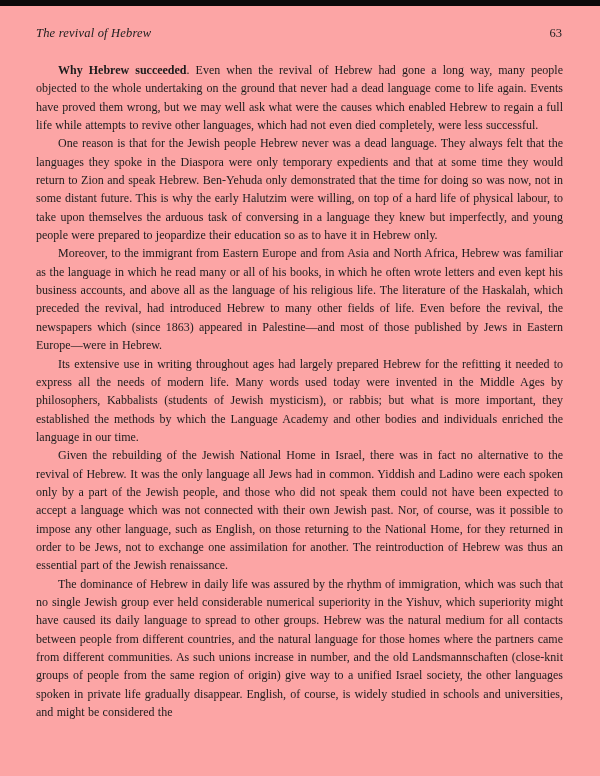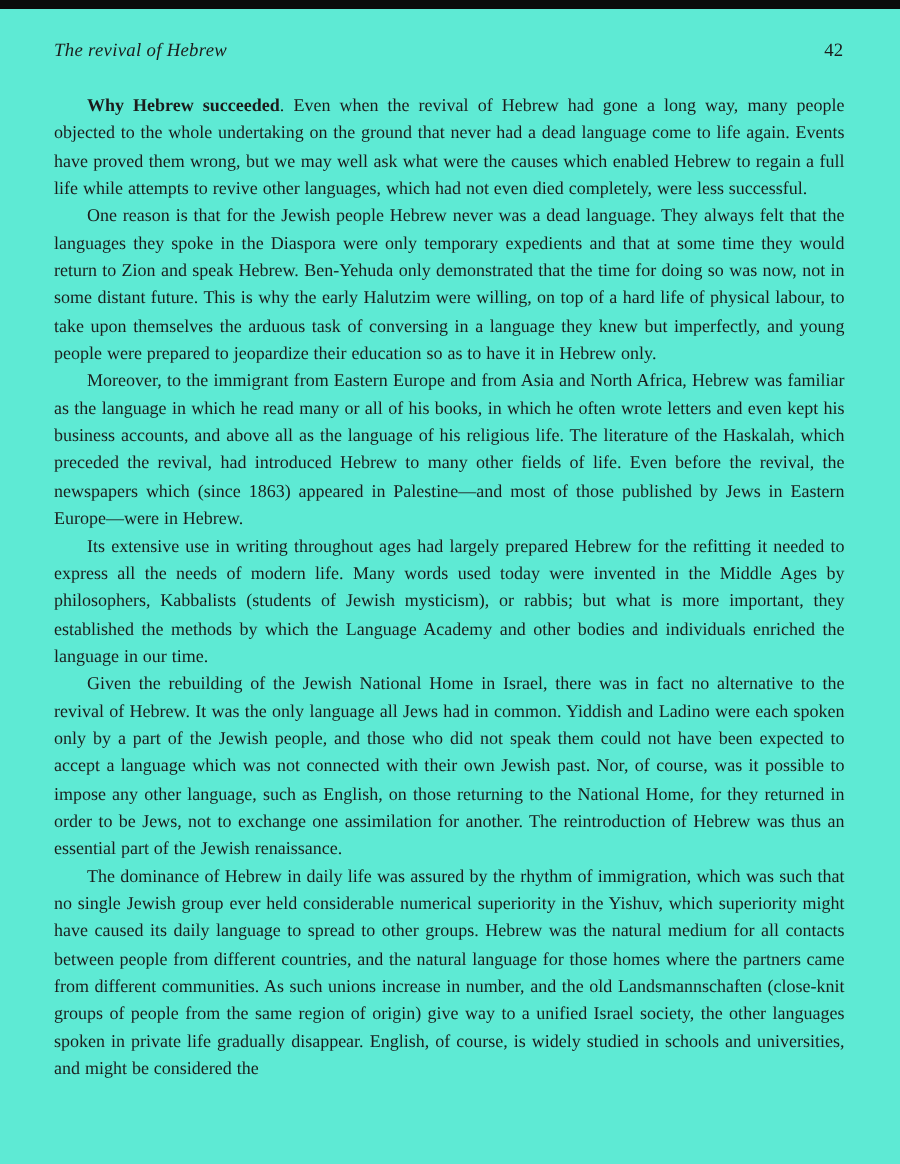--- a/index.html
+++ b/index.html
@@ -4,21 +4,21 @@
 <style>
   html, body {
     margin: 0;
     padding: 0;
     background: #ffffff;
   }
   .page {
     position: relative;
     width: 600px;
     height: 776px;
-    background: #5eead4;
+    background: #fca5a5;
     overflow: hidden;
     font-family: "Liberation Serif", serif;
     color: #1c1c1c;
     box-sizing: border-box;
   }
   .scan-edge {
     position: absolute;
     top: 0;
     left: 0;
     width: 100%;
@@ -63,21 +63,21 @@
   .page-body .italic {
   }
 </style>
 </head>
 <body>
 
 <div class="page">
   <div class="scan-edge"></div>
   <div class="page-header">
     <span class="running-title">The revival of Hebrew</span>
-    <span class="page-number">42</span>
+    <span class="page-number">63</span>
   </div>
   <div class="page-body">
       <p><span class="bold">Why Hebrew succeeded</span><span>. Even when the revival of Hebrew had gone a long way, many people objected to the whole undertaking on the ground that never had a dead language come to life again. Events have proved them wrong, but we may well ask what were the causes which enabled Hebrew to regain a full life while attempts to revive other languages, which had not even died completely, were less successful.</span></p>
       <p><span>One reason is that for the Jewish people Hebrew never was a dead language. They always felt that the languages they spoke in the </span><span class="italic">Diaspora</span><span> were only temporary expedients and that at some time they would return to Zion and speak Hebrew. Ben-Yehuda only demonstrated that the time for doing so was now, not in some distant future. This is why the early </span><span class="italic">Halutzim</span><span> were willing, on top of a hard life of physical labour, to take upon themselves the arduous task of conversing in a language they knew but imperfectly, and young people were prepared to jeopardize their education so as to have it in Hebrew only.</span></p>
       <p><span>Moreover, to the immigrant from Eastern Europe and from Asia and North Africa, Hebrew was familiar as the language in which he read many or all of his books, in which he often wrote letters and even kept his business accounts, and above all as the language of his religious life. The literature of the </span><span class="italic">Haskalah</span><span>, which preceded the revival, had introduced Hebrew to many other fields of life. Even before the revival, the newspapers which (since 1863) appeared in Palestine—and most of those published by Jews in Eastern Europe—were in Hebrew.</span></p>
       <p><span>Its extensive use in writing throughout ages had largely prepared Hebrew for the refitting it needed to express all the needs of modern life. Many words used today were invented in the Middle Ages by philosophers, </span><span class="italic">Kabbalists</span><span> (students of Jewish mysticism), or rabbis; but what is more important, they established the methods by which the Language Academy and other bodies and individuals enriched the language in our time.</span></p>
       <p><span>Given the rebuilding of the Jewish National Home in Israel, there was in fact no alternative to the revival of Hebrew. It was the only language all Jews had in common. Yiddish and Ladino were each spoken only by a part of the Jewish people, and those who did not speak them could not have been expected to accept a language which was not connected with their own Jewish past. Nor, of course, was it possible to impose any other language, such as English, on those returning to the National Home, for they returned in order to be Jews, not to exchange one assimilation for another. The reintroduction of Hebrew was thus an essential part of the Jewish renaissance.</span></p>
       <p><span>The dominance of Hebrew in daily life was assured by the rhythm of immigration, which was such that no single Jewish group ever held considerable numerical superiority in the </span><span class="italic">Yishuv</span><span>, which superiority might have caused its daily language to spread to other groups. Hebrew was the natural medium for all contacts between people from different countries, and the natural language for those homes where the partners came from different communities. As such unions increase in number, and the old </span><span class="italic">Landsmannschaften</span><span> (close-knit groups of people from the same region of origin) give way to a unified Israel society, the other languages spoken in private life gradually disappear. English, of course, is widely studied in schools and universities, and might be considered the</span></p>
     </div>
 </div>

